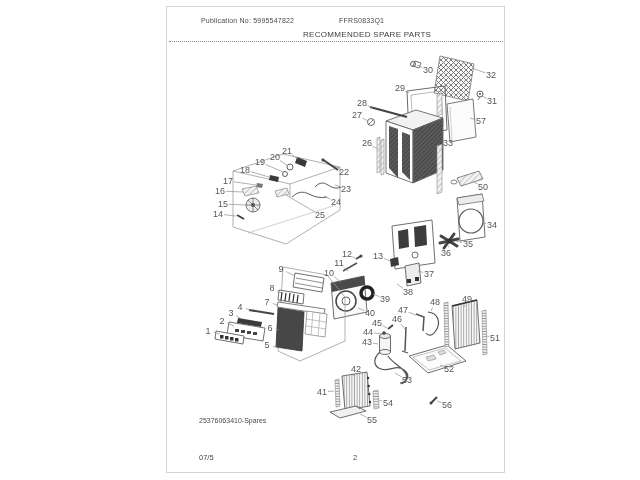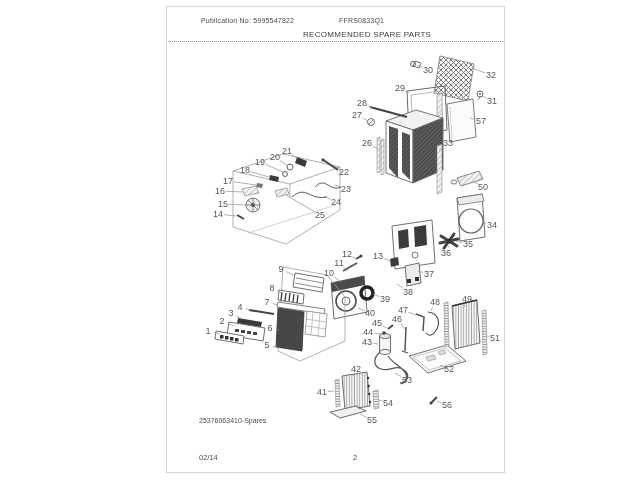--- a/index.html
+++ b/index.html
@@ -27,21 +27,21 @@
 <body>
 
 <div class="canvas">
   <div class="page-border"></div>
 
   <div class="pubno">Publication No: 5995547822</div>
   <div class="model">FFRS0833Q1</div>
   <div class="sectitle">RECOMMENDED SPARE PARTS</div>
   <div class="dotline"></div>
   <div class="diagid">25376063410-Spares</div>
-  <div class="fdate">02/14</div>
+  <div class="fdate">07/5</div>
   <div class="fpage">2</div>
 
   <svg width="640" height="480" viewBox="0 0 640 480">
     <defs>
       <pattern id="hatch" width="4" height="4" patternUnits="userSpaceOnUse" patternTransform="rotate(45)">
         <rect width="4" height="4" fill="#f3f3f3"></rect>
           <line x1="0" y1="0" x2="0" y2="4" stroke="#9a9a9a" stroke-width="1"></line>
       </pattern>
       <pattern id="darkhatch" width="3" height="3" patternUnits="userSpaceOnUse" patternTransform="rotate(45)">
         <rect width="3" height="3" fill="#5b5b5b"></rect>

